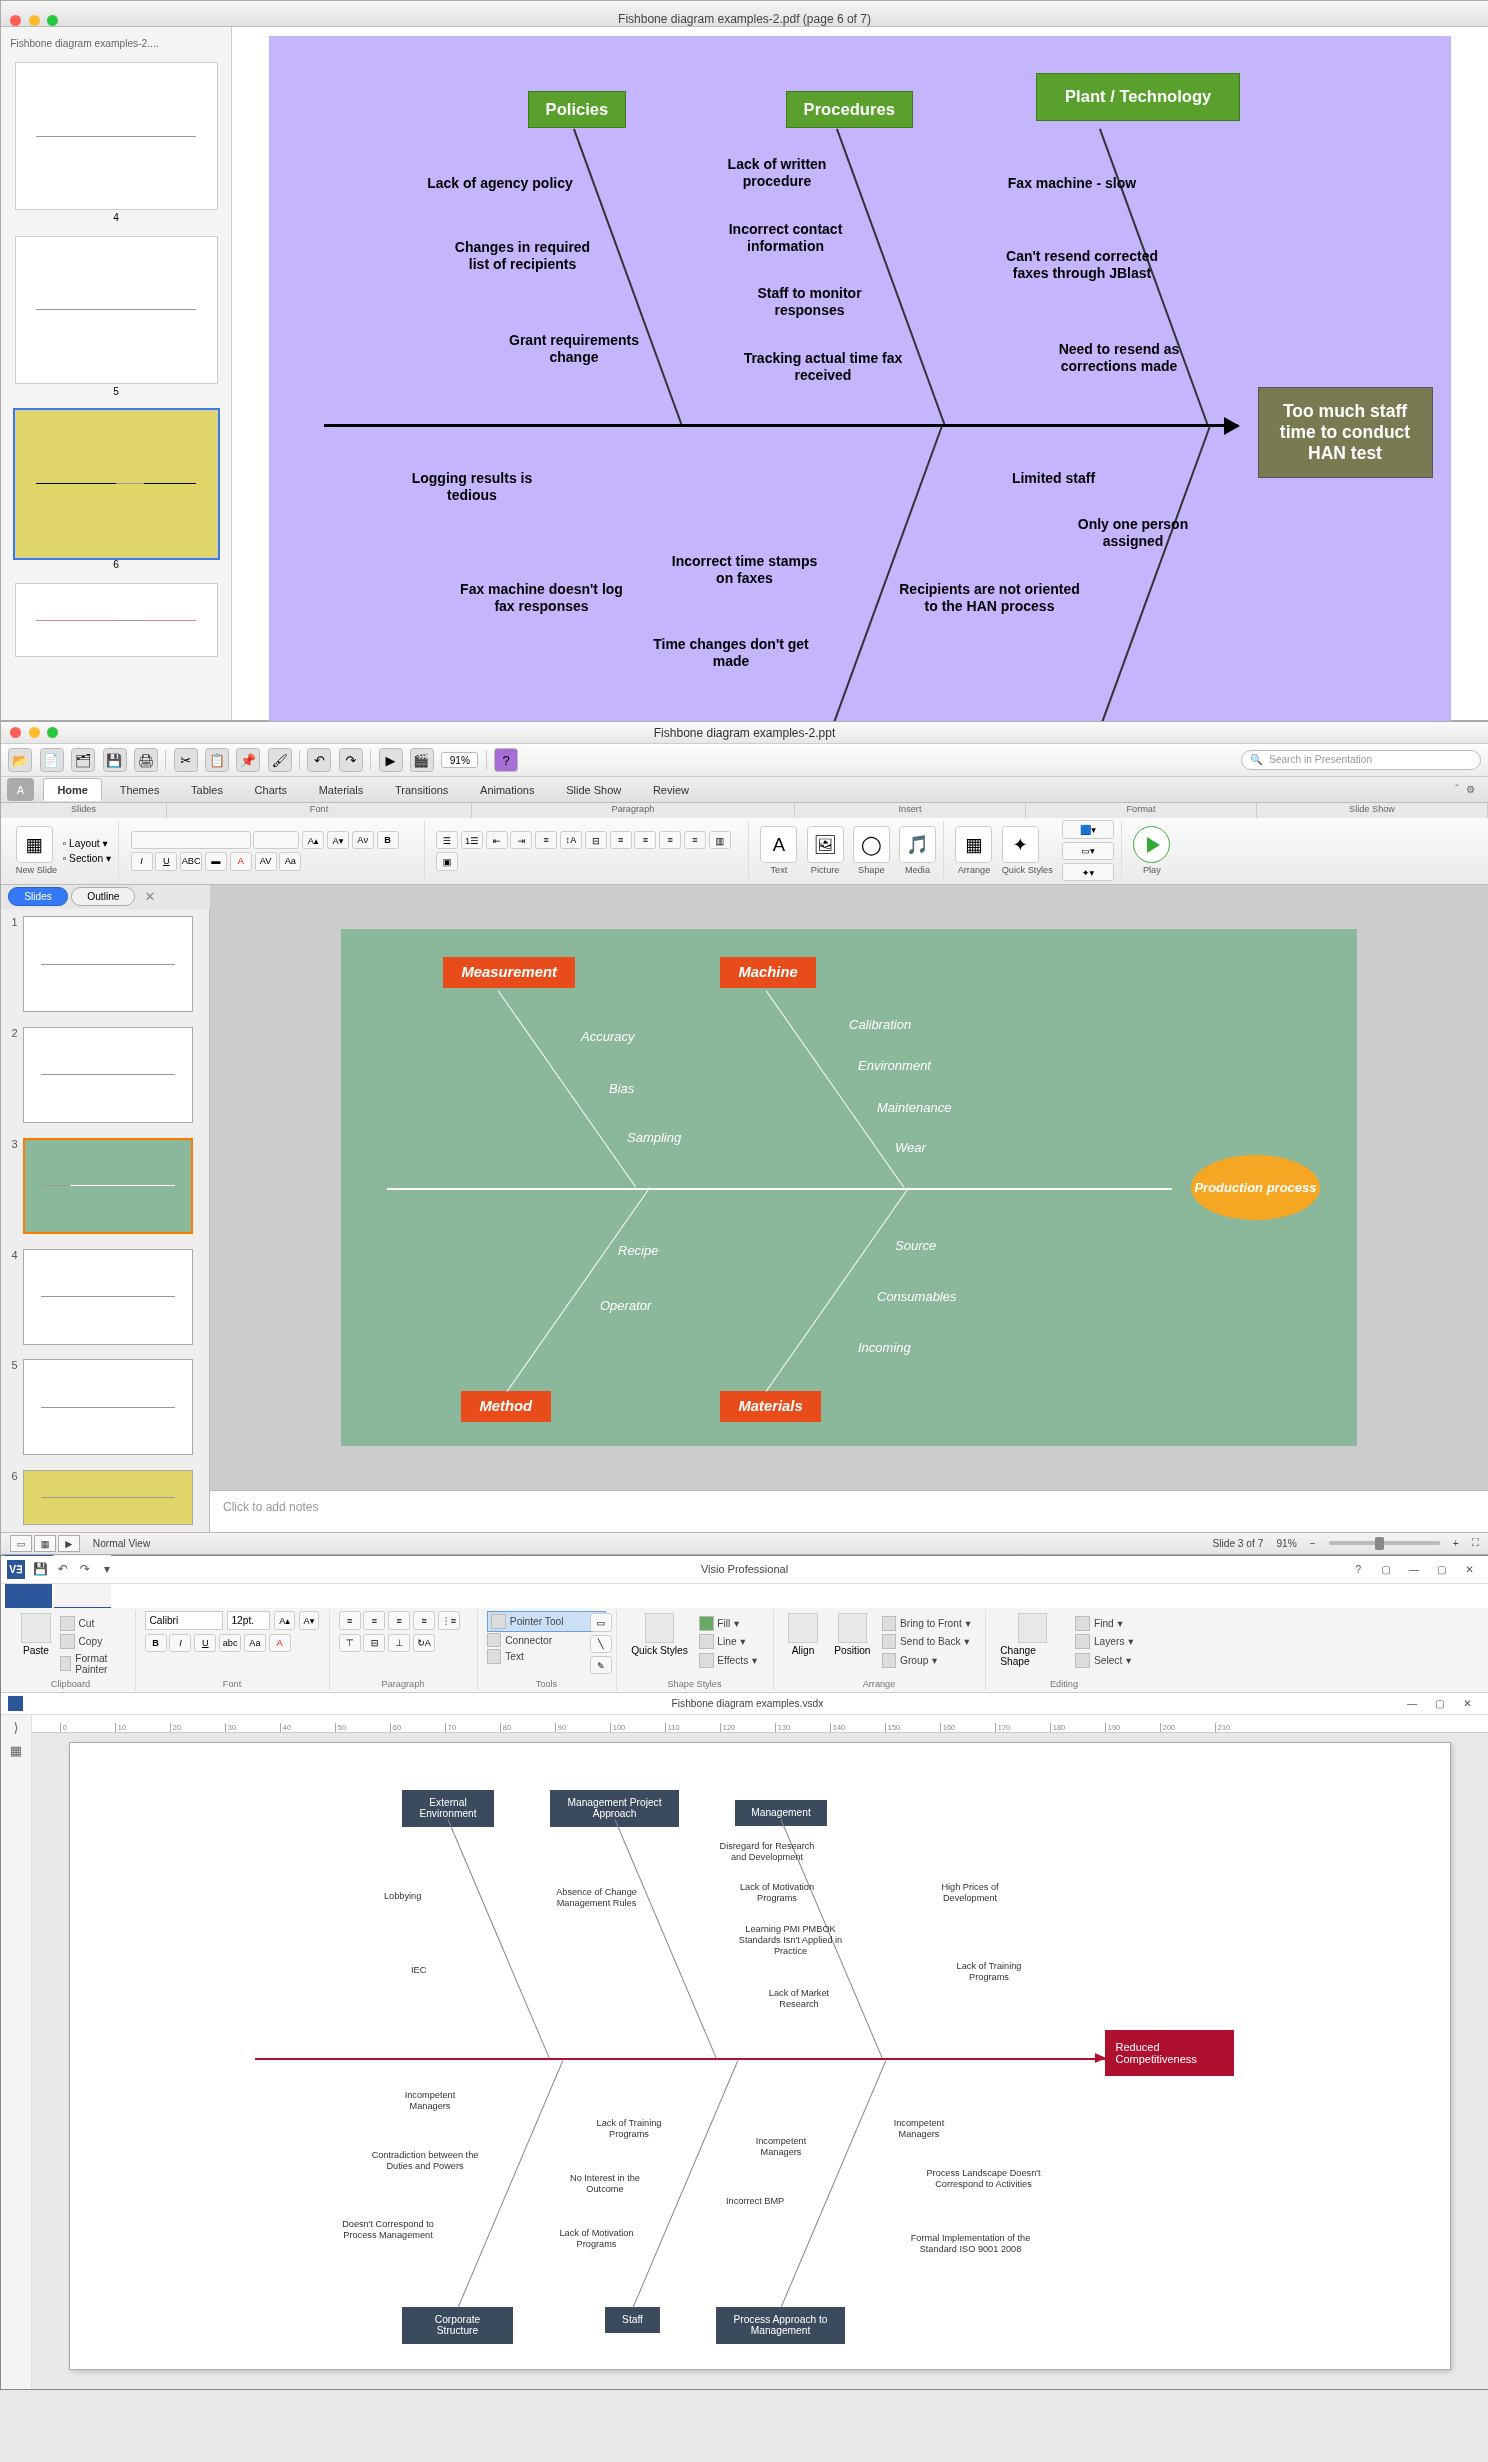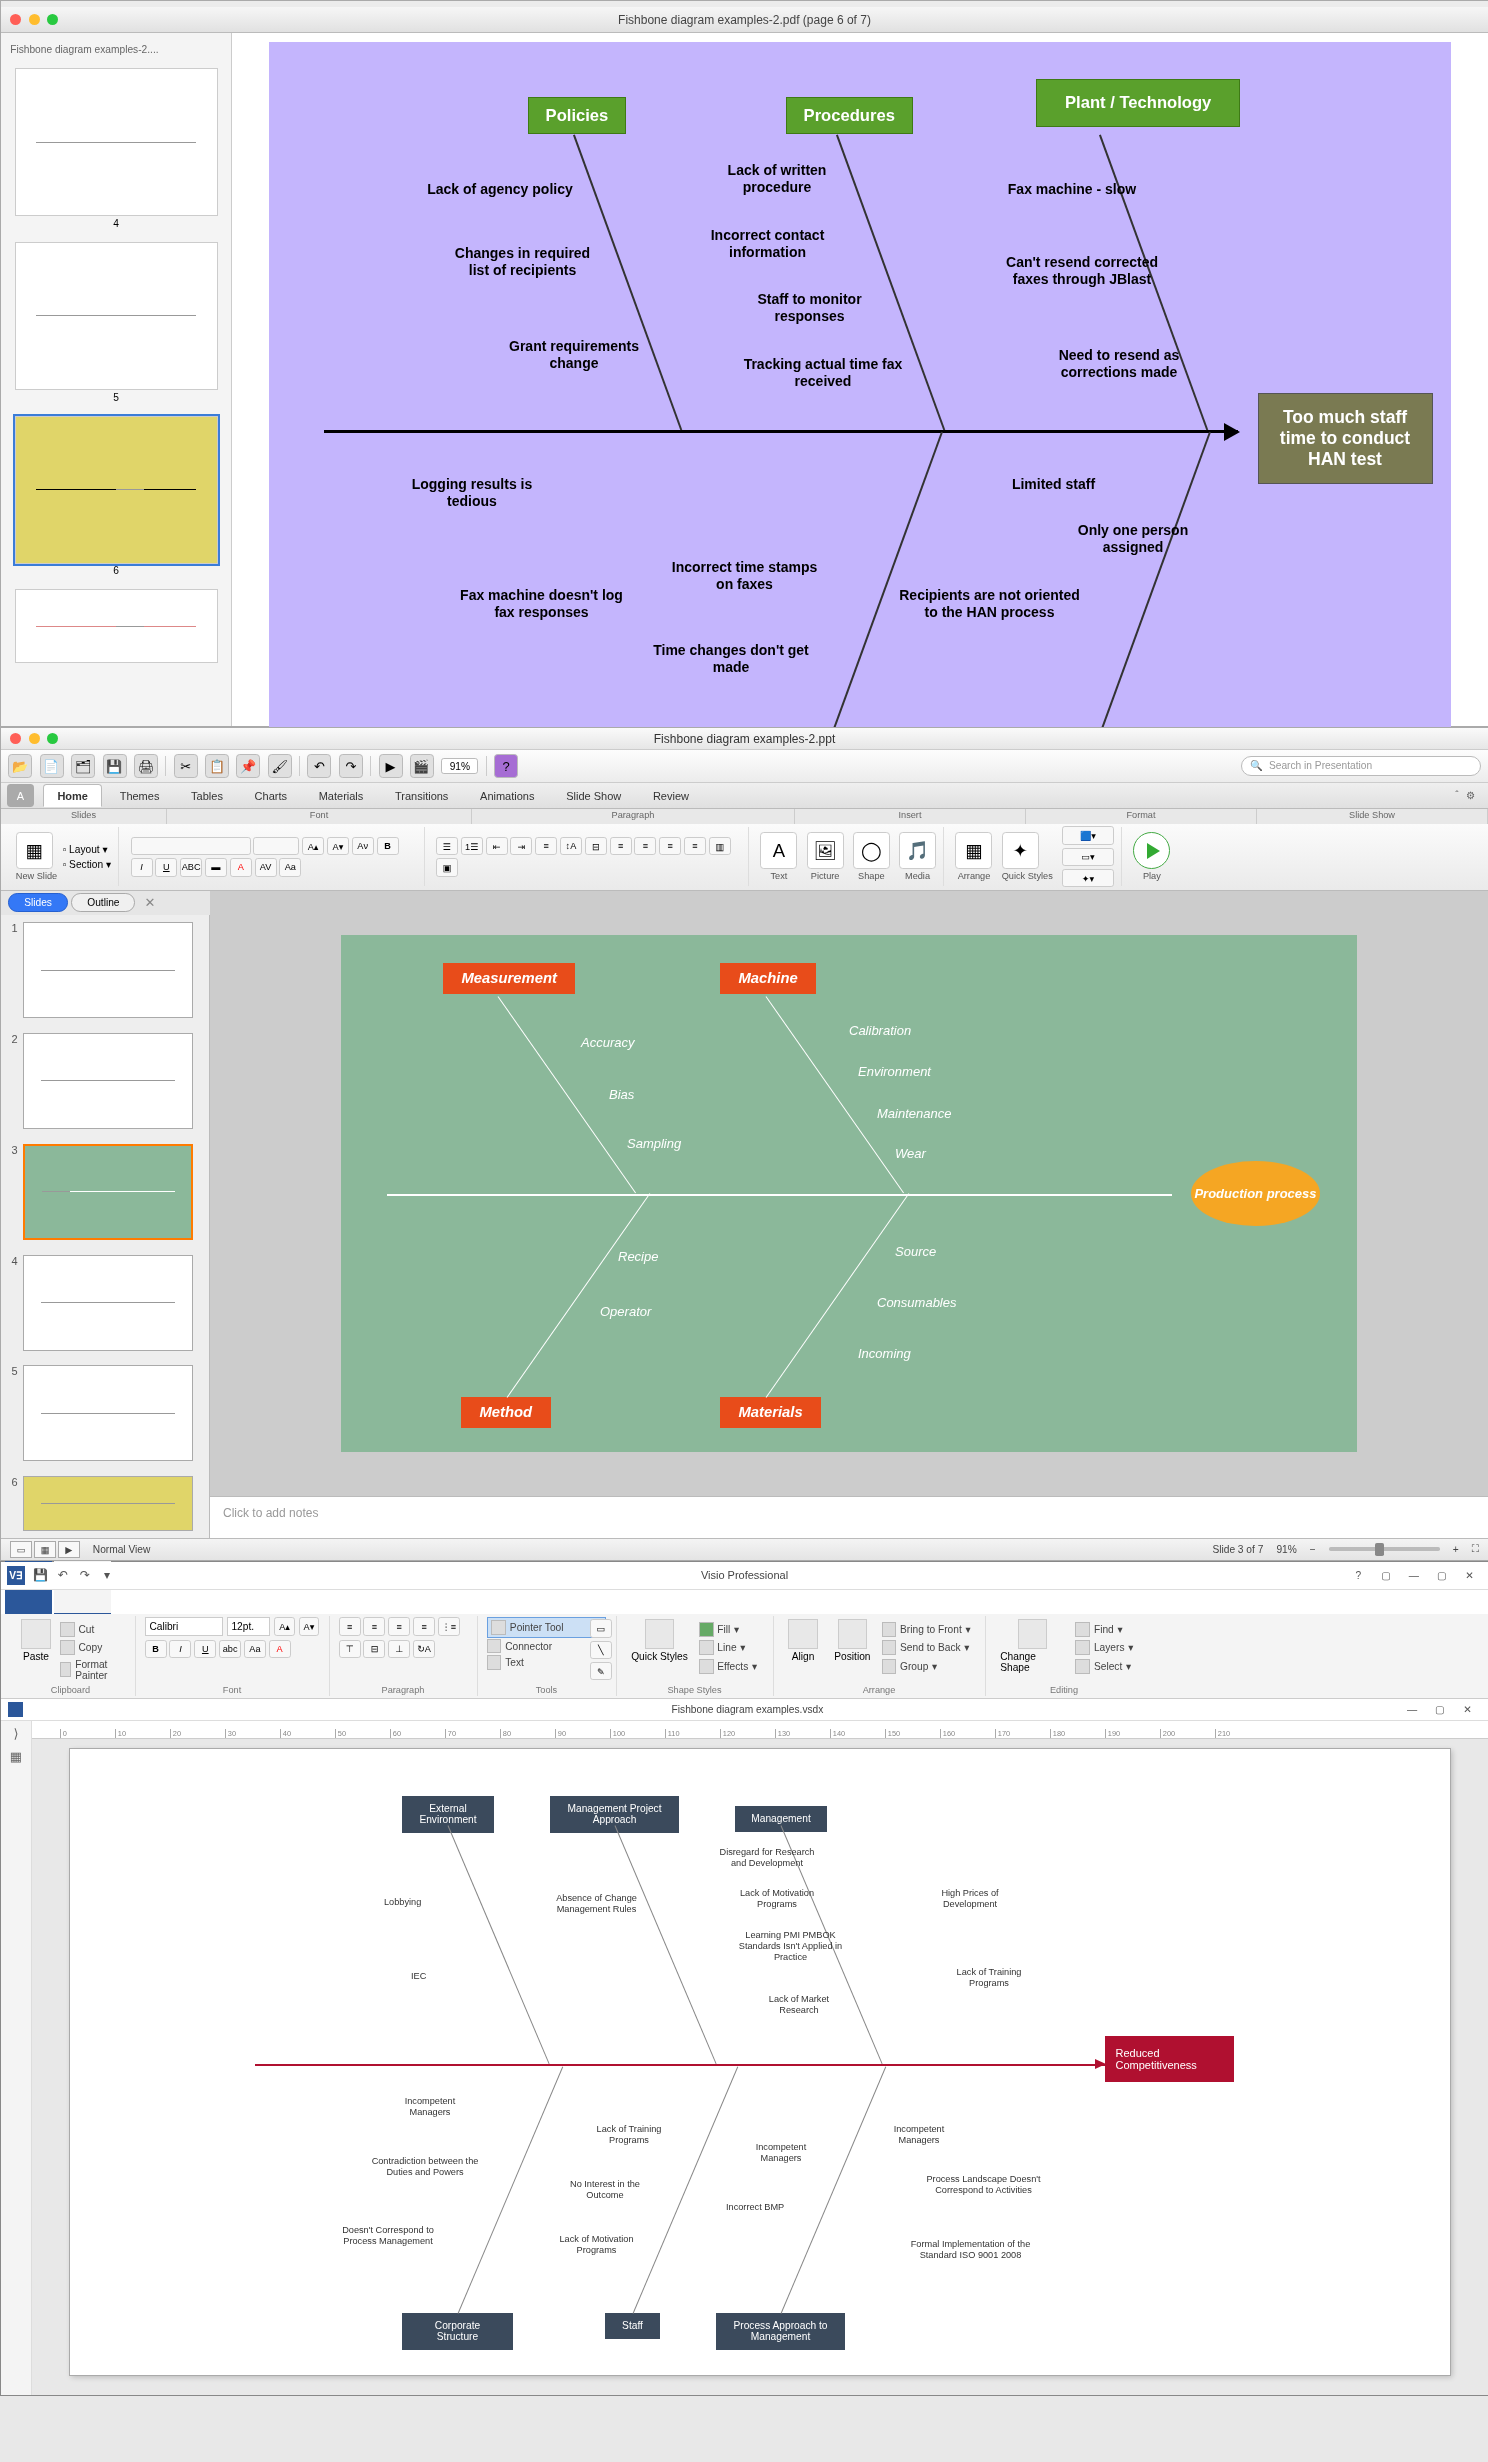--- a/index.html
+++ b/index.html
@@ -1,20 +1,20 @@
 <!DOCTYPE html>
 <html style="font-size:14.8px"><head>
 <meta charset="utf-8">
 <style>
 * { box-sizing: border-box; margin: 0; padding: 0; }
 body { font-family: -apple-system, "Helvetica Neue", Arial, sans-serif; font-size: 10.2px; background: #e8e8e8; width: 1489px; }
 
 
 .app1 { background: #ececec; border: 0.9px solid #aaa; }
-.app1 .titlebar { height: 26px; background: linear-gradient(#f6f6f6,#e1e1e1); border-bottom:0.9px solid #bbb; display:flex; align-items:center; padding:0 9.2px; position:relative;margin-top:6px;}
+.app1 .titlebar { height: 26px; background: linear-gradient(#f6f6f6,#e1e1e1); border-bottom:0.9px solid #bbb; display:flex; align-items:flex-end; padding:0 9.2px; position:relative;}
 .traffic { display:flex; gap:7.4px; }
 .traffic span { width:11px; height:11px; border-radius:50%; display:block; }
 .tr-r{background:#ff5f57;} .tr-y{background:#ffbd2e;} .tr-g{background:#28c940;}
 .app1 .title { position:absolute; left:0; right:0; text-align:center; color:#444; font-size:12px;}
 .app1 .body { display:flex; height: 693px; }
 .app1 .thumbs { width: 231px; background:#f4f4f4; border-right:0.9px solid #ccc; overflow:hidden; padding:7.4px;}
 .app1 .thumbs .ttitle { font-size:10.2px; color:#666; padding:3.7px 1.8px 7.4px; }
 .thumb { background:#fff; border:0.9px solid #ccc; margin:5.5px auto 1.8px; width: 203px; height: 148px; display:flex; align-items:center; justify-content:center; position:relative; }
 .thumb.sel { outline:2.8px solid #3b7dd8; }
 .thumbwrap { text-align:center; margin-bottom:13px;}
@@ -172,21 +172,21 @@
         <div class="dline thick" style="left:568px;top:92px;width:314px;transform:rotate(70deg)"></div>
         <div class="dline thick" style="left:831px;top:92px;width:314px;transform:rotate(70deg)"></div>
         <div class="dline thick" style="left:559px;top:702px;width:333px;transform:rotate(-70deg)"></div>
         <div class="dline thick" style="left:827px;top:702px;width:333px;transform:rotate(-70deg)"></div>
 
         <div class="fb1-txt" style="left:157px;top:139px;width:148px">Lack of agency policy</div>
         <div class="fb1-txt" style="left:175px;top:203px;width:157px">Changes in required list of recipients</div>
         <div class="fb1-txt" style="left:222px;top:296px;width:166px">Grant requirements change</div>
 
         <div class="fb1-txt" style="left:434px;top:120px;width:148px">Lack of written procedure</div>
-        <div class="fb1-txt" style="left:420px;top:185px;width:157px">Incorrect contact information</div>
+        <div class="fb1-txt" style="left:438px;top:185px;width:157px">Incorrect contact information</div>
         <div class="fb1-txt" style="left:462px;top:249px;width:157px">Staff to monitor responses</div>
         <div class="fb1-txt" style="left:471px;top:314px;width:166px">Tracking actual time fax received</div>
 
         <div class="fb1-txt" style="left:720px;top:139px;width:166px">Fax machine - slow</div>
         <div class="fb1-txt" style="left:730px;top:212px;width:166px">Can't resend corrected faxes through JBlast</div>
         <div class="fb1-txt" style="left:767px;top:305px;width:166px">Need to resend as corrections made</div>
 
         <div class="fb1-txt" style="left:120px;top:434px;width:166px">Logging results is tedious</div>
         <div class="fb1-txt" style="left:185px;top:545px;width:175px">Fax machine doesn't log fax responses</div>
         <div class="fb1-txt" style="left:397px;top:517px;width:157px">Incorrect time stamps on faxes</div>

